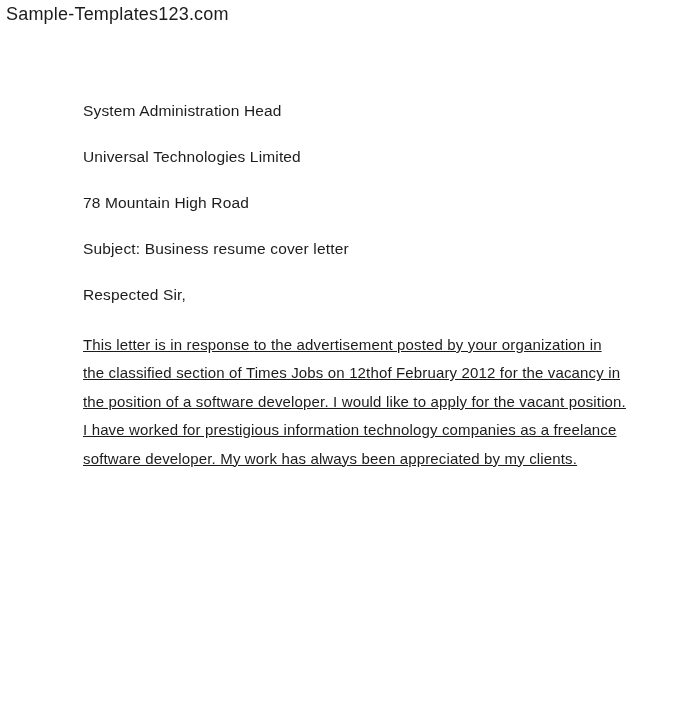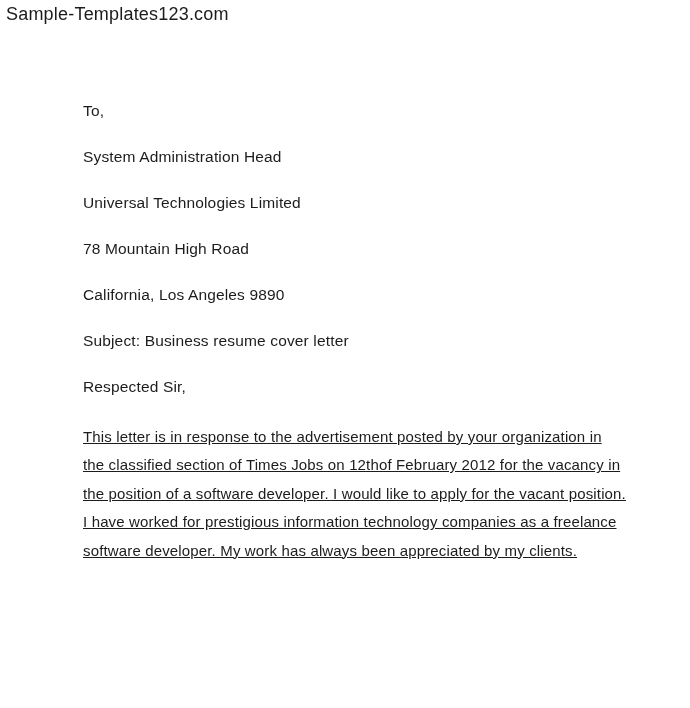--- a/index.html
+++ b/index.html
@@ -60,30 +60,28 @@
 </style>
 </head>
 <body>
 
 <div class="page">
 
   <div class="site-watermark">Sample-Templates123.com</div>
 
   <div class="letter">
 
-    <div class="line">To,</div>
 
 
     <div class="line">System Administration Head</div>
 
     <div class="line">Universal Technologies Limited</div>
 
     <div class="line">78 Mountain High Road</div>
 
-    <div class="line">California, Los Angeles 9890</div>
 
     <div class="line">Subject: Business resume cover letter</div>
 
     <div class="line">Respected Sir,</div>
 
     <div class="letter-body">
       <div class="body-line">This letter is in response to the advertisement posted by your organization in</div>
       <div class="body-line">the classified section of Times Jobs on 12thof February 2012 for the vacancy in</div>
       <div class="body-line">the position of a software developer. I would like to apply for the vacant position.</div>
       <div class="body-line">I have worked for prestigious information technology companies as a freelance</div>

